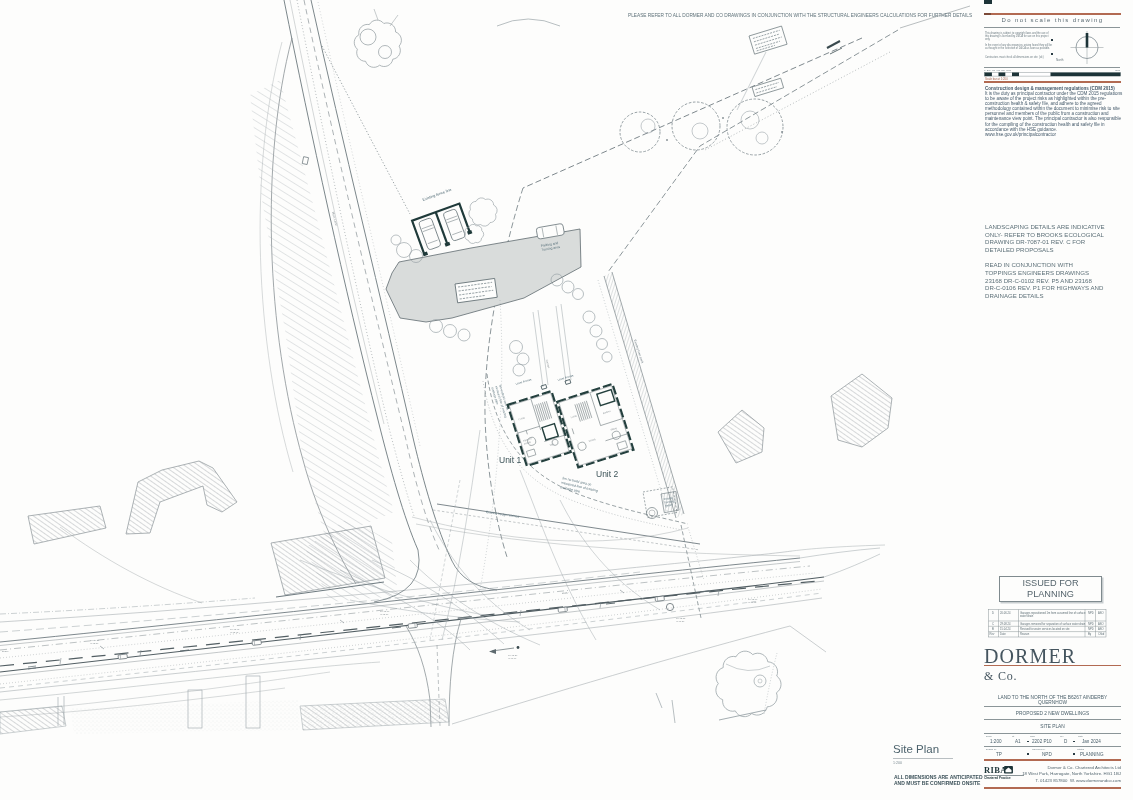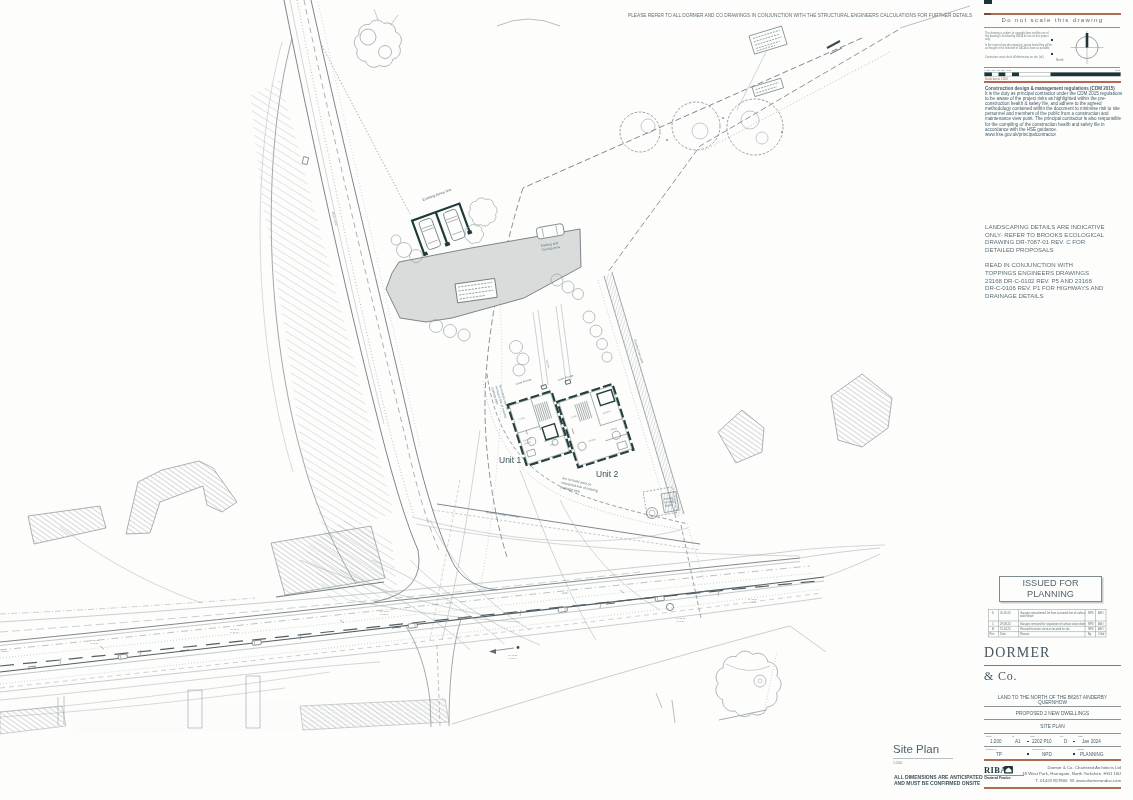--- a/index.html
+++ b/index.html
@@ -507,21 +507,21 @@
         <text x="100" y="21.1">NPD</text>
         <text x="110" y="21.1">ASO</text>
    <text x="1.5" y="26.4">Rev</text>
         <text x="12" y="26.4">Date</text>
         <text x="32" y="26.4">Reason</text>
         <text x="100" y="26.4">By</text>
         <text x="110" y="26.4">Chkd</text>
   </g>
 </svg>
 
-<div class="abs ser" style="left:984px;top:645px;font-size:14px;letter-spacing:1.1px;color:#45555f;">DORMER</div>
+<div class="abs ser" style="left:984px;top:645px;font-size:20px;letter-spacing:1.1px;color:#45555f;">DORMER</div>
 <div class="abs" style="left:984px;top:664.5px;width:137px;height:1.6px;background:#b26a52;"></div>
 <div class="abs ser" style="left:984px;top:669px;font-size:12px;letter-spacing:0.8px;color:#45555f;">&amp; Co.</div>
 
 <div class="abs" style="left:984px;top:694.5px;width:137px;text-align:center;font-size:4.8px;line-height:5.8px;color:#4c616c;">LAND TO THE NORTH OF THE B6267 AINDERBY<br>QUERNHOW</div>
 <div class="abs" style="left:984px;top:706.3px;width:137px;height:0.9px;background:#8b9598;"></div>
 <div class="abs" style="left:984px;top:710.8px;width:137px;text-align:center;font-size:4.8px;color:#4c616c;">PROPOSED 2 NEW DWELLINGS</div>
 <div class="abs" style="left:984px;top:719.3px;width:137px;height:0.9px;background:#8b9598;"></div>
 <div class="abs" style="left:984px;top:724.3px;width:137px;text-align:center;font-size:4.8px;color:#4c616c;">SITE PLAN</div>
 <div class="abs" style="left:984px;top:732.6px;width:137px;height:0.9px;background:#8b9598;"></div>
 

